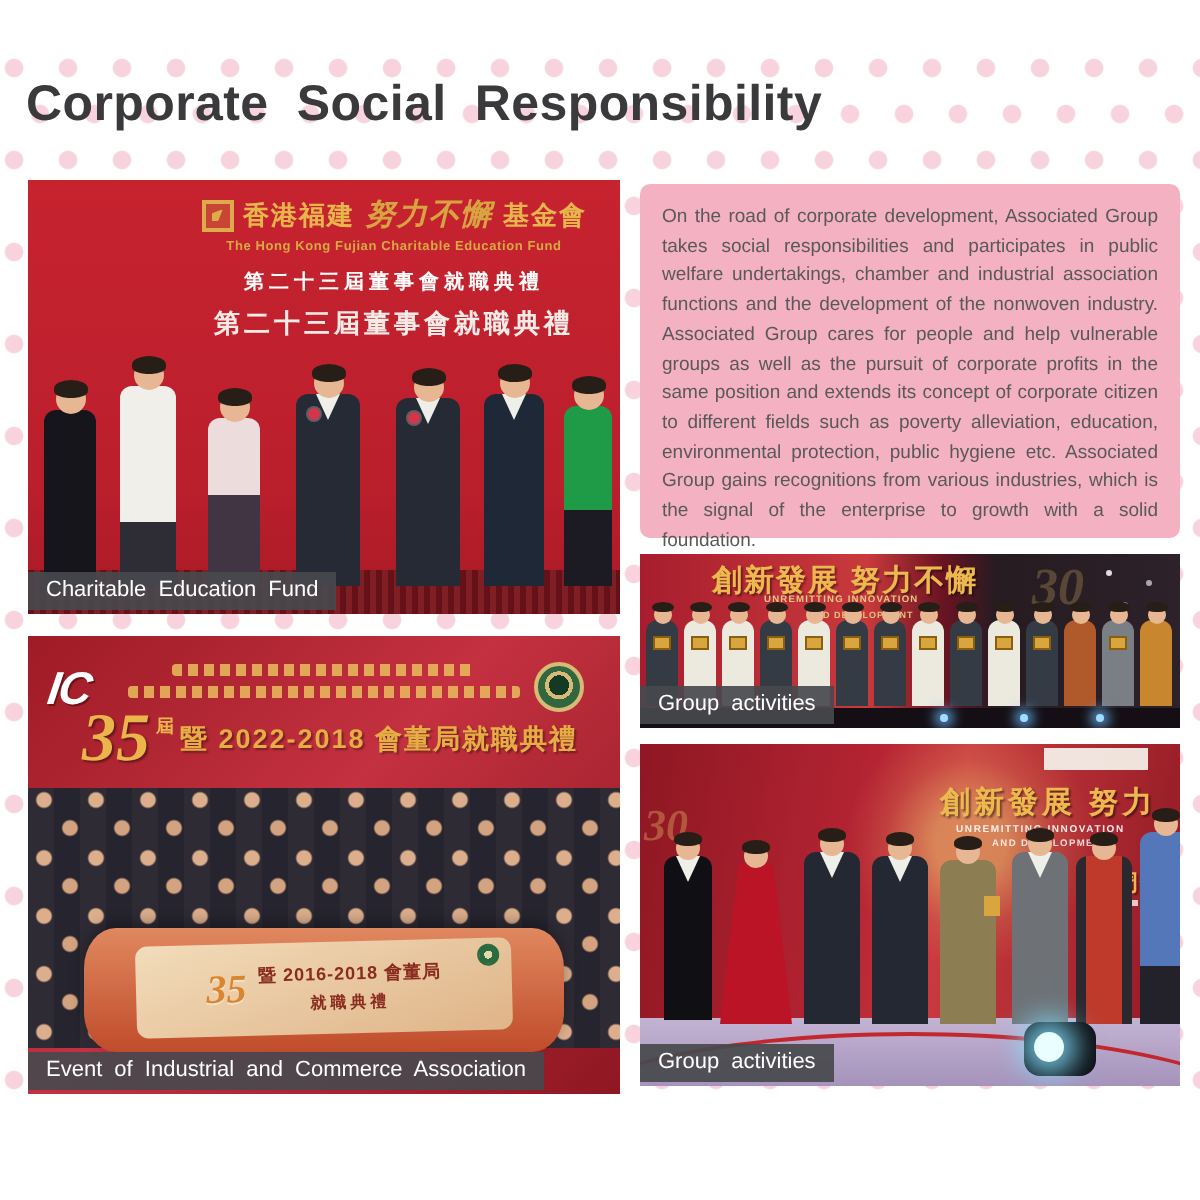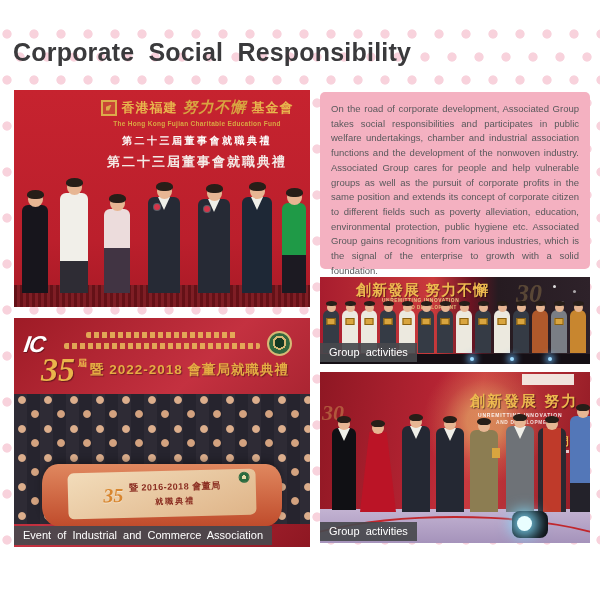--- a/index.html
+++ b/index.html
@@ -216,20 +216,21 @@
         <i class="bd"></i>
       </div>
     <div class="psn v-mnavy shirt" style="left:228px;top:94px;width:30px;height:109px">
         <i class="hd"></i>
         <i class="bd"></i>
       </div>
     <div class="psn v-fgreen" style="left:268px;top:100px;width:24px;height:103px">
         <i class="hd"></i>
         <i class="bd"></i>
       </div>
+    <div class="caption">Charitable Education Fund</div>
   </section>
 
   <aside class="intro-box">
     <p>On the road of corporate development, Associated Group takes social responsibilities and participates in public welfare undertakings, chamber and industrial association functions and the development of the nonwoven industry. Associated Group cares for people and help vulnerable groups as well as the pursuit of corporate profits in the same position and extends its concept of corporate citizen to different fields such as poverty alleviation, education, environmental protection, public hygiene etc. Associated Group gains recognitions from various industries, which is the signal of the enterprise to growth with a solid foundation.</p>
   </aside>
 
   <section class="photo photo-group1">
     <div class="p3-thirty">30</div>
     <div class="p3-lights"></div>
     <div class="p3-slogan">創新發展 努力不懈</div>

